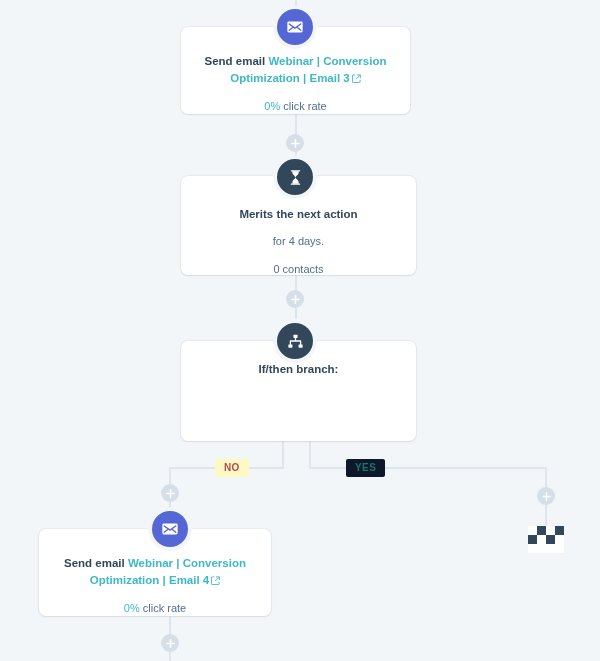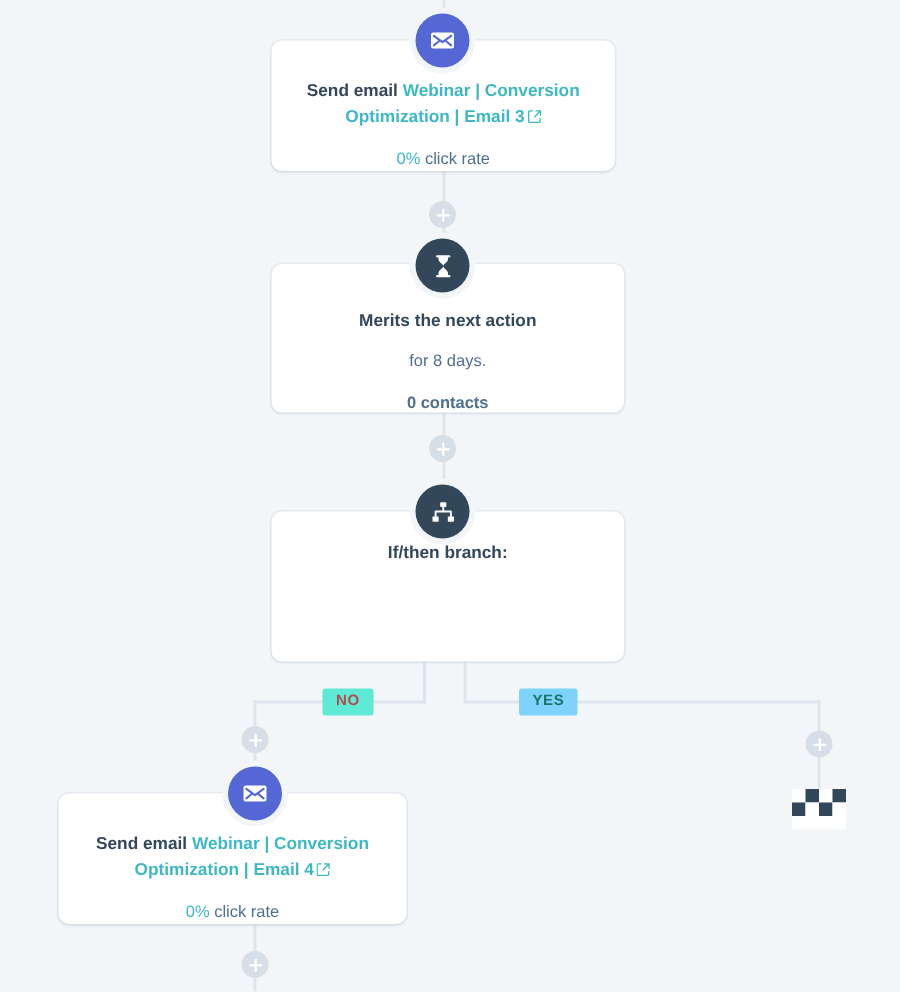--- a/index.html
+++ b/index.html
@@ -81,21 +81,20 @@
     line-height: 18px;
     color: #33475b;
     padding: 0 16px;
   }
   .card-body-text .link { color: #3eb8c4; }
   .card-meta {
     font-size: 11px;
     line-height: 16px;
     color: #516f90;
     margin-top: 12px;
-    font-weight: bold;
   }
 
   
   .node-icon {
     position: absolute;
     width: 36px;
     height: 36px;
     border-radius: 50%;
     display: flex;
     align-items: center;
@@ -109,22 +108,22 @@
   
   .badge {
     position: absolute;
     font-size: 10px;
     font-weight: bold;
     letter-spacing: 0.4px;
     padding: 3px 9px 4px;
     border-radius: 2px;
     line-height: 11px;
   }
-  .badge.no  { background: #5eead4; color: #b34a50; }
-  .badge.yes { background: #7dd3fc; color: #1a7566; }
+  .badge.no  { background: #fef9c3; color: #b34a50; }
+  .badge.yes { background: #0f172a; color: #1a7566; }
 
   
   .end-flag {
     position: absolute;
     display: grid;
     grid-template-columns: repeat(4, 9px);
     grid-template-rows: repeat(3, 9px);
   }
   .end-flag i { display: block; width: 9px; height: 9px; }
   .end-flag i.b { background: #33475b; }
@@ -193,21 +192,21 @@
   </div>
   <div class="node-icon email" style="left:277px; top:9px;">
     <svg width="18" height="18" viewBox="0 0 20 20">
       <rect x="1.5" y="4" width="17" height="12" rx="1.6" fill="#ffffff"></rect>
       <path d="M3.6 6.6L10 11.2l6.4-4.6M3.6 13.6l4.2-3.4M16.4 13.6l-4.2-3.4" fill="none" stroke="#5567d5" stroke-width="1.5" stroke-linecap="round" stroke-linejoin="round"></path>
     </svg>
   </div>
 
   <div class="card" style="left:181px; top:176px; width:235px; height:99px; padding-top:30px;">
     <div class="card-title">Merits the next action</div>
-    <div class="card-sub">for 8 days.</div>
+    <div class="card-sub">for 4 days.</div>
     <div class="card-meta">0 contacts</div>
   </div>
   <div class="node-icon dark" style="left:277px; top:159px;">
     <svg width="17" height="17" viewBox="0 0 20 20">
       <path d="M5.2 2.2h9.6M5.2 17.8h9.6" stroke="#ffffff" stroke-width="1.7" stroke-linecap="round"></path>
       <path d="M6.3 2.6v2.2c0 2 3.7 3.6 3.7 5.2 0 1.6-3.7 3.2-3.7 5.2v2.2h7.4v-2.2c0-2-3.7-3.6-3.7-5.2 0-1.6 3.7-3.2 3.7-5.2V2.6z" fill="#ffffff"></path>
     </svg>
   </div>
 
   <div class="card" style="left:181px; top:341px; width:235px; height:100px; padding-top:20px;">

